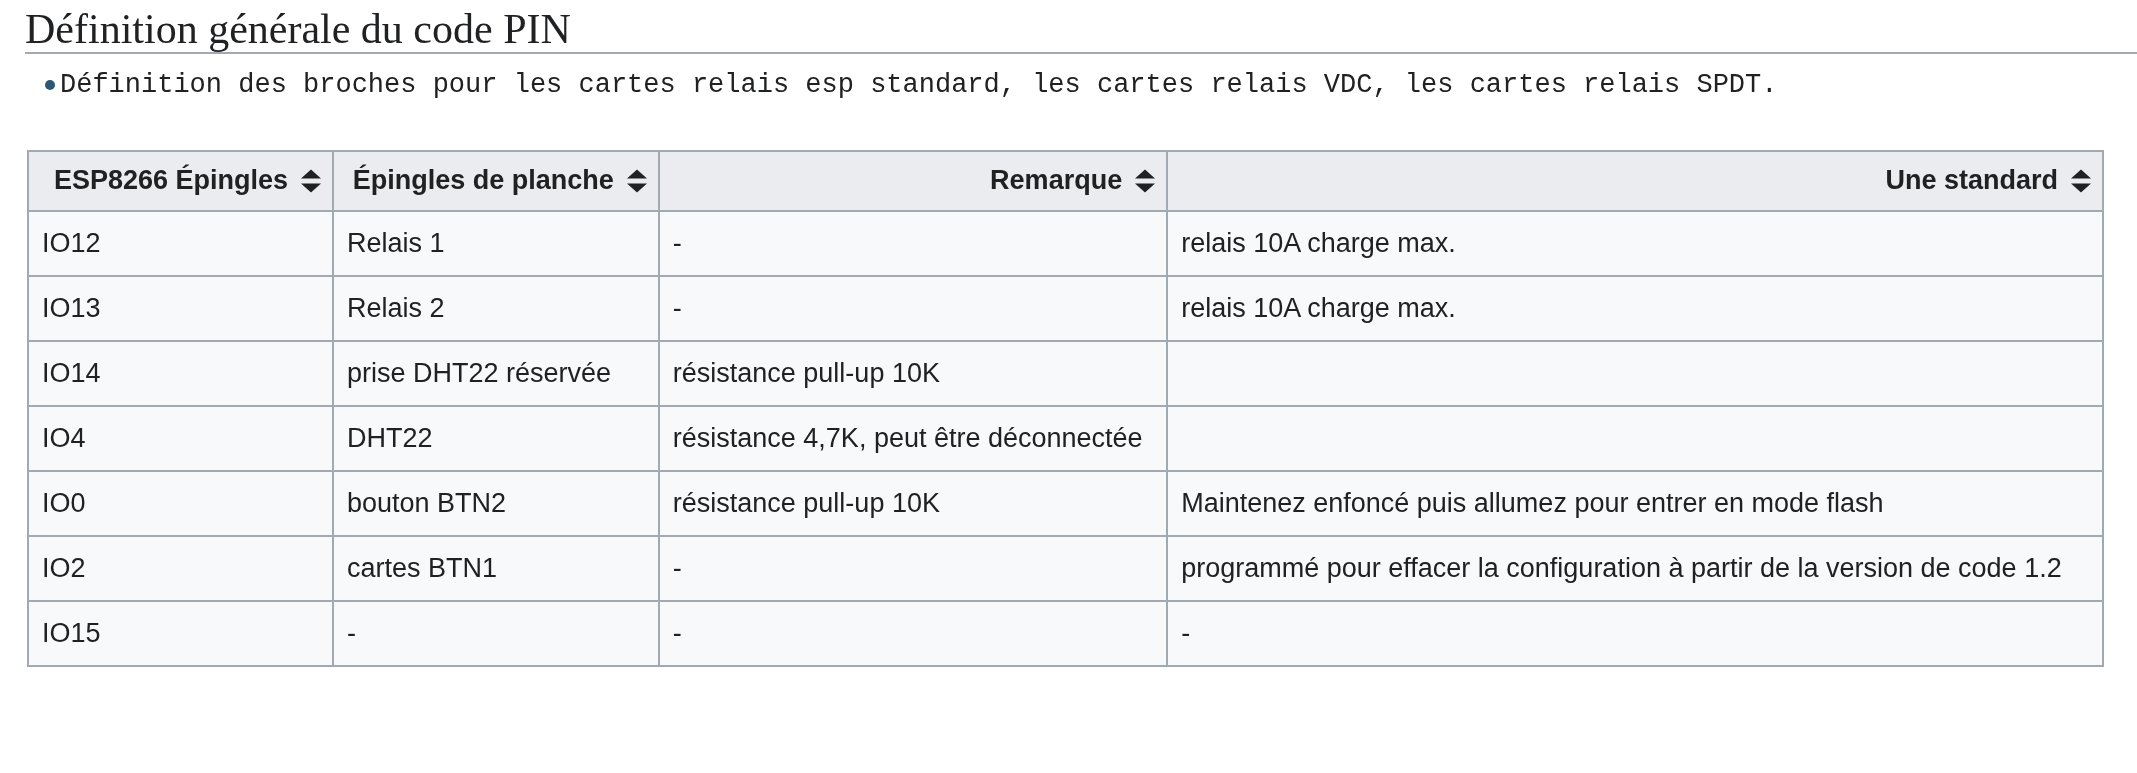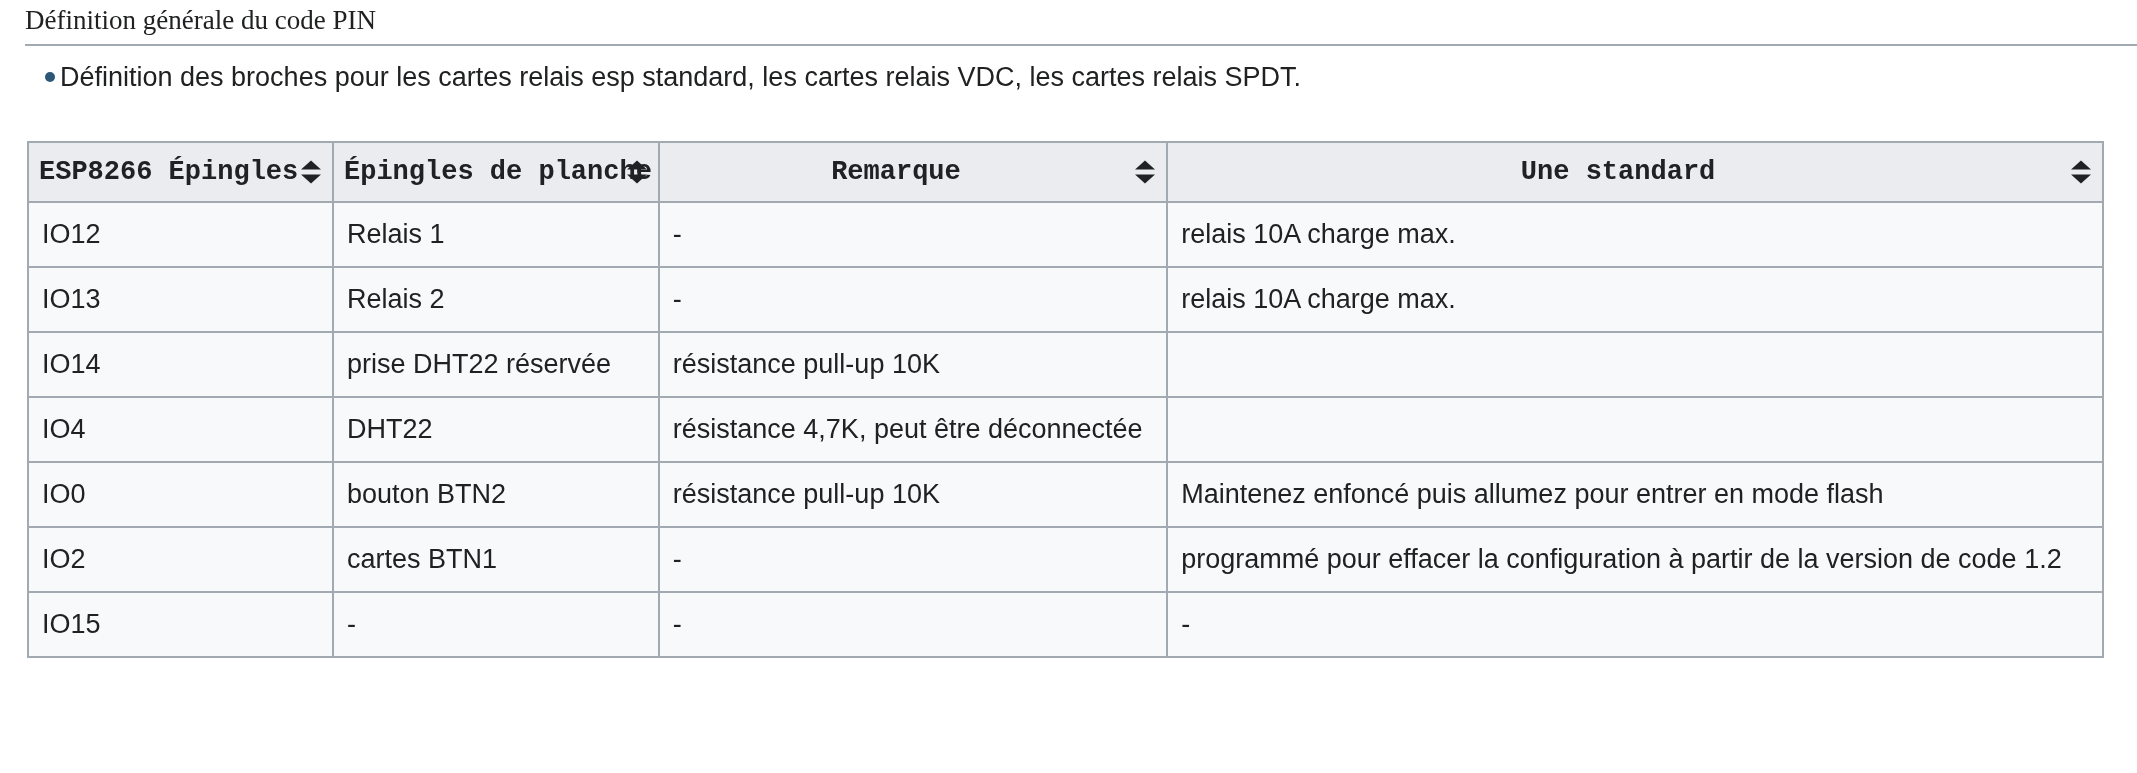--- a/index.html
+++ b/index.html
@@ -12,31 +12,31 @@
   *{box-sizing:border-box;}
   html,body{margin:0;padding:0;background:#fff;}
   .viewport{
     width:2137px;height:773px;overflow:hidden;background:#fff;
     font-family:"Liberation Sans","DejaVu Sans",sans-serif;
     color:var(--text);
   }
   h2.page-title{
     font-family:"Liberation Serif","DejaVu Serif",serif;
     font-weight:normal;
-    font-size:27px;
+    font-size:42px;
     line-height:1.1;
     color:var(--text);
     margin:6px 0 0 25px;
-    padding-bottom:8px;
     border-bottom:2px solid var(--border);
   }
   ul.intro-list{
     list-style:none;
     margin:13px 0 8px 25px;
     padding:0;
+    font-family:Liberation Mono, monospace;
   }
   ul.intro-list li{
     position:relative;
     padding-left:35px;
     font-size:27px;
     line-height:1.35;
   }
   ul.intro-list li .bullet-dot{
     position:absolute;
     left:20px;top:13px;
@@ -60,25 +60,24 @@
   table.wikitable td{
     border:2px solid var(--border);
     height:60px;
     vertical-align:middle;
     white-space:nowrap;
     overflow:hidden;
   }
   table.wikitable th{
     background:var(--header-bg);
     font-weight:bold;
-    text-align:center;
+    text-align:right;
     position:relative;
     padding:0 44px 0 10px;
     cursor:pointer;
-    font-family:Liberation Mono, monospace;
   }
   table.wikitable td{
     background:var(--row-bg);
     text-align:left;
     padding:16px 13px;
   }
   .sort-icon{
     position:absolute;
     right:11px;top:50%;
     transform:translateY(-50%);

